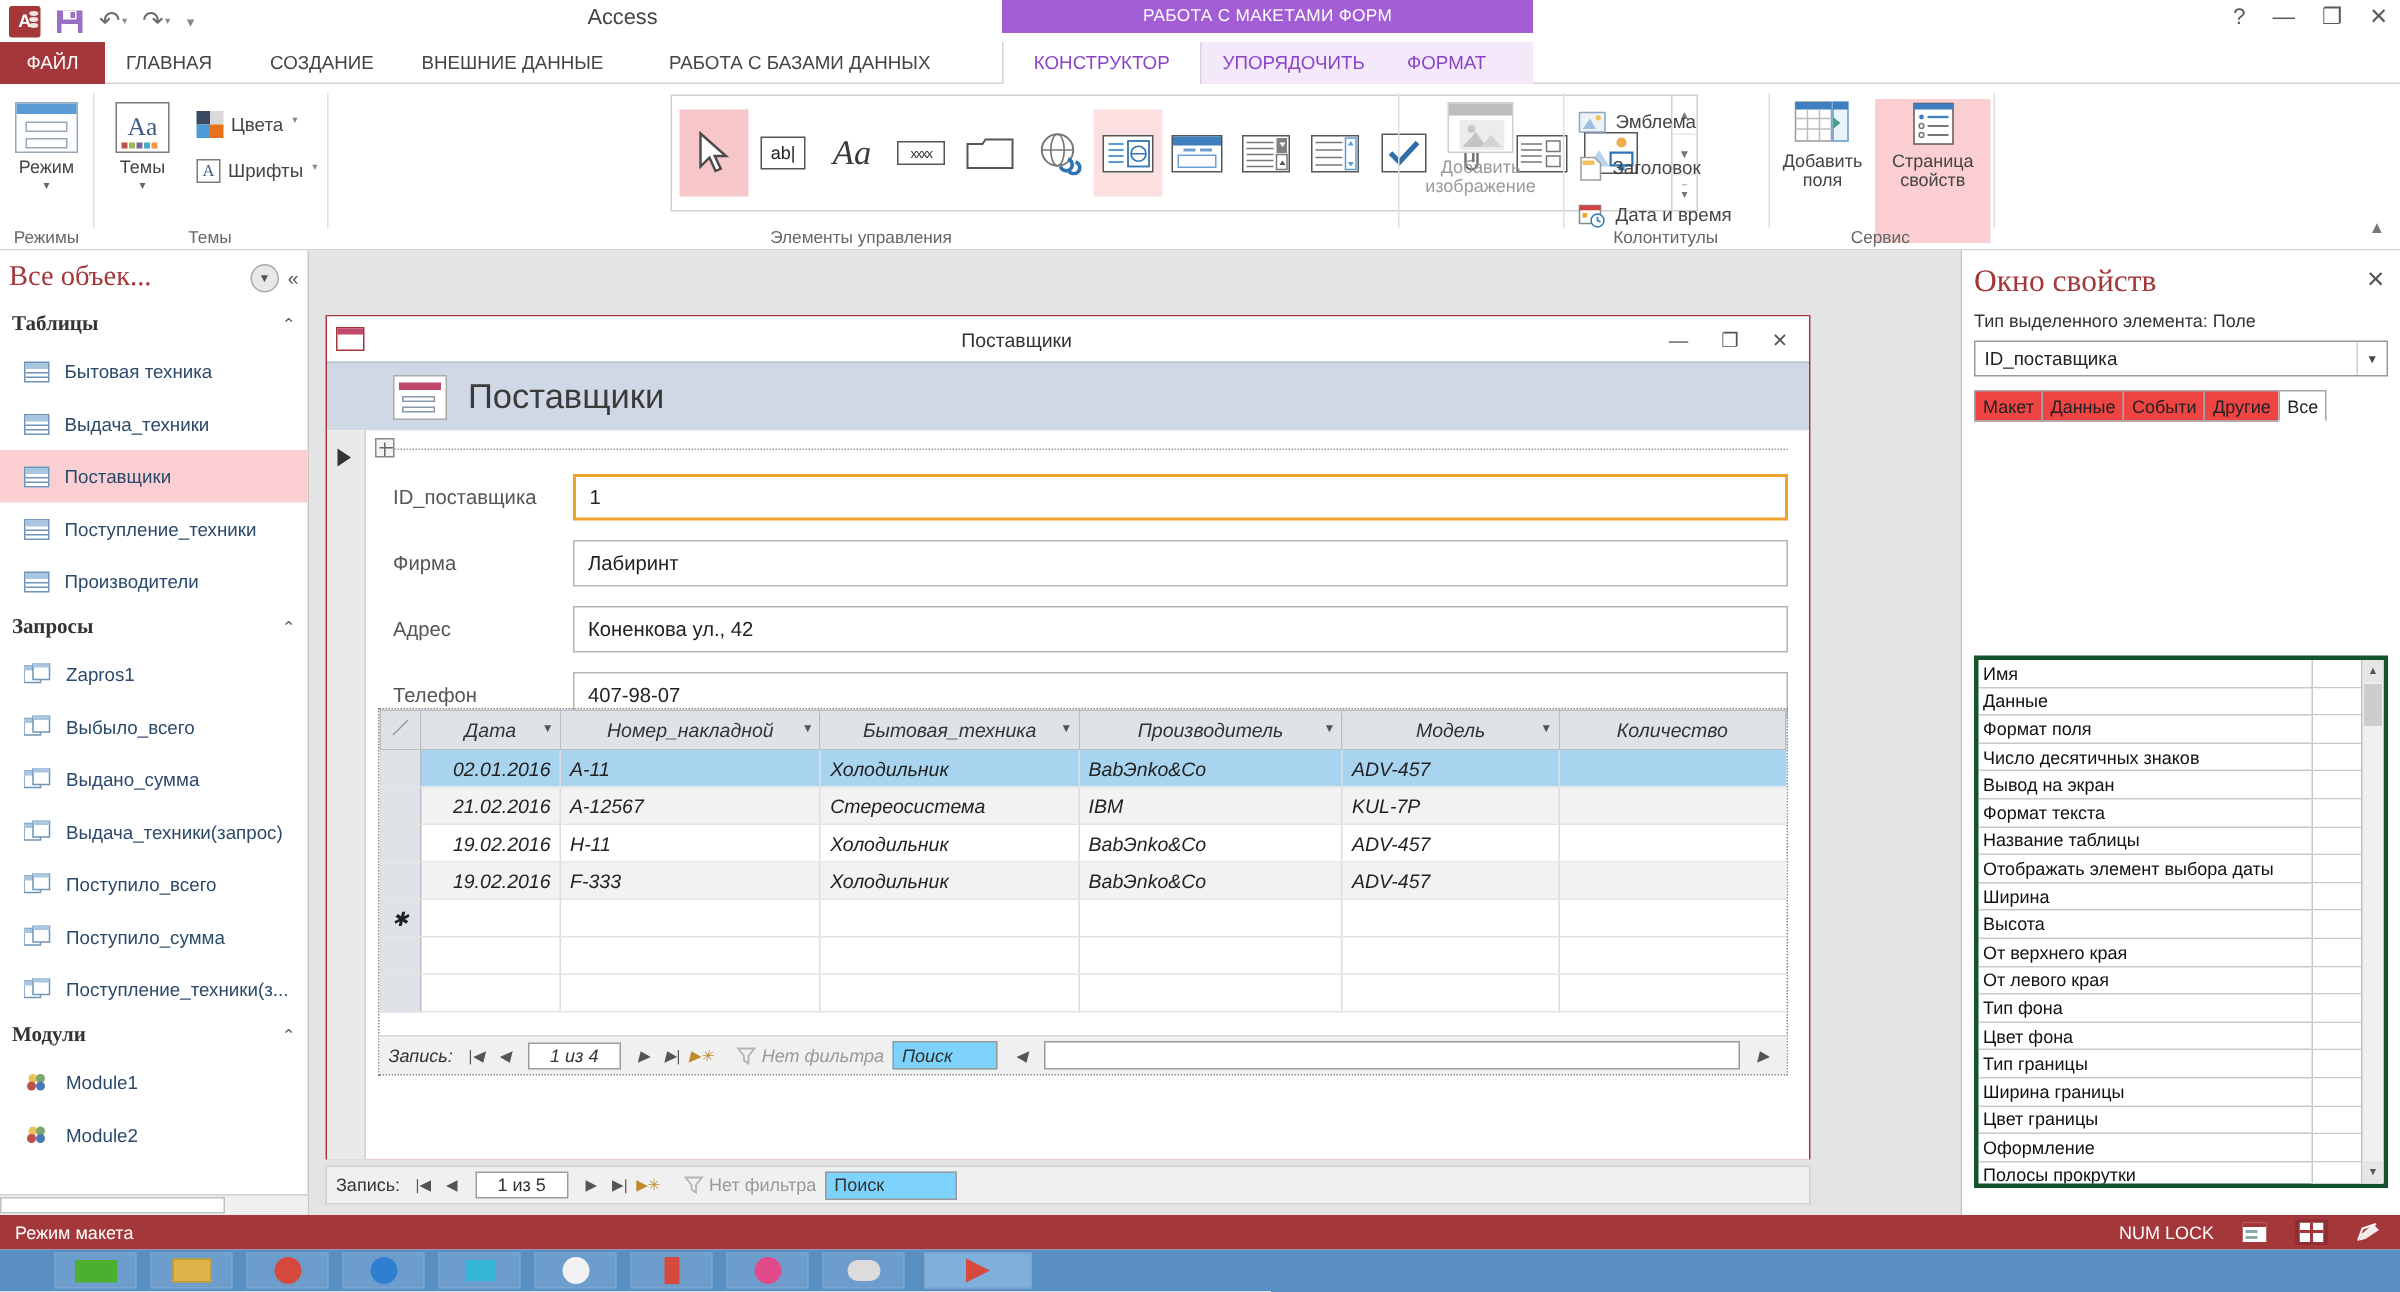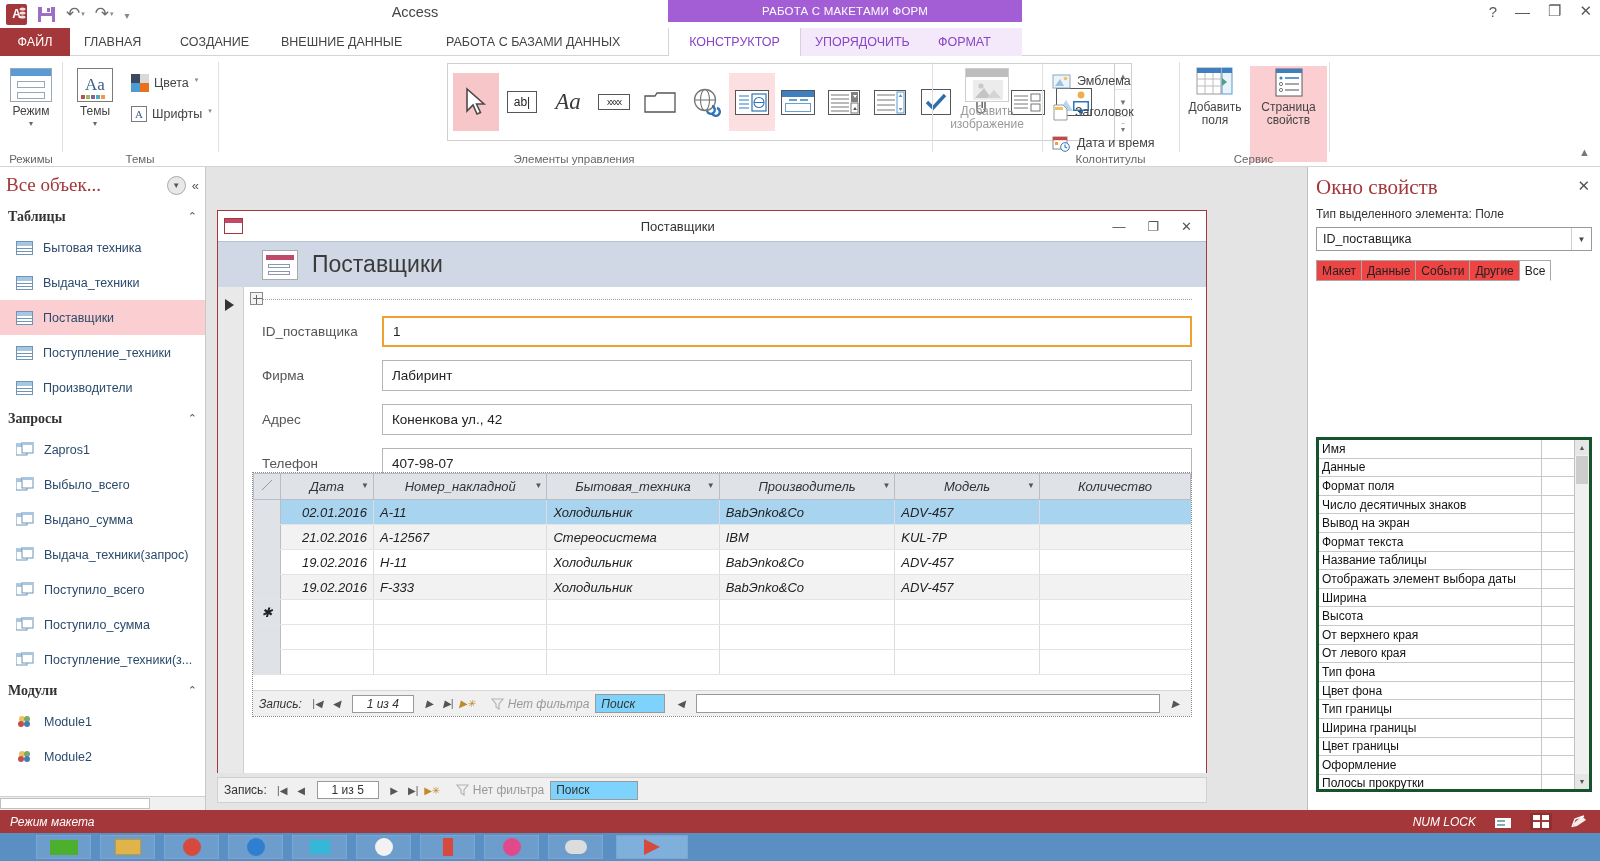--- a/index.html
+++ b/index.html
@@ -193,21 +193,21 @@
   .pname { width:222px; font-size:12px; color:#111; padding-left:3px; white-space:nowrap; }
   .pval { flex:1; border-left:1px solid #c8c8c8; height:100%; background:#fff; }
   .pscroll { position:absolute; right:0; top:0; width:15px; bottom:0; background:#f0f0f0;
              border-left:1px solid #c0c0c0; }
   .pscroll .thumb { position:absolute; left:1px; right:1px; top:16px; height:28px; background:#cdcdcd; }
   .pscroll .ar { position:absolute; left:0; right:0; height:15px; display:flex; align-items:center;
                  justify-content:center; font-size:7px; color:#555; background:#e6e6e6; }
 
   
   .statusbar { position:absolute; left:0; top:810px; width:1600px; height:23px; background:#a4373a;
-               color:#fff; display:flex; align-items:center; padding:0 10px; font-size:12px;font-style:italic; }
+               color:#fff; display:flex; align-items:center; padding:0 10px; font-size:12px; }
   .sb-right { margin-left:auto; display:flex; align-items:center; gap:16px; }
   .sb-view { width:22px; height:17px; display:flex; align-items:center; justify-content:center; }
   .sb-view.active { background:#8e2f32; }
 
   
   .taskbar { position:absolute; left:0; top:833px; width:1600px; height:28px; background:#5a8fc4; }
   .tb-item { position:absolute; top:2px; height:24px; width:55px; border:1px solid #7aa6d0;
              background:#6d9dcd; display:flex; align-items:center; justify-content:center; }
 
   .hscroll { position:absolute; left:0; bottom:0; width:206px; height:14px; background:#f0f0f0;

